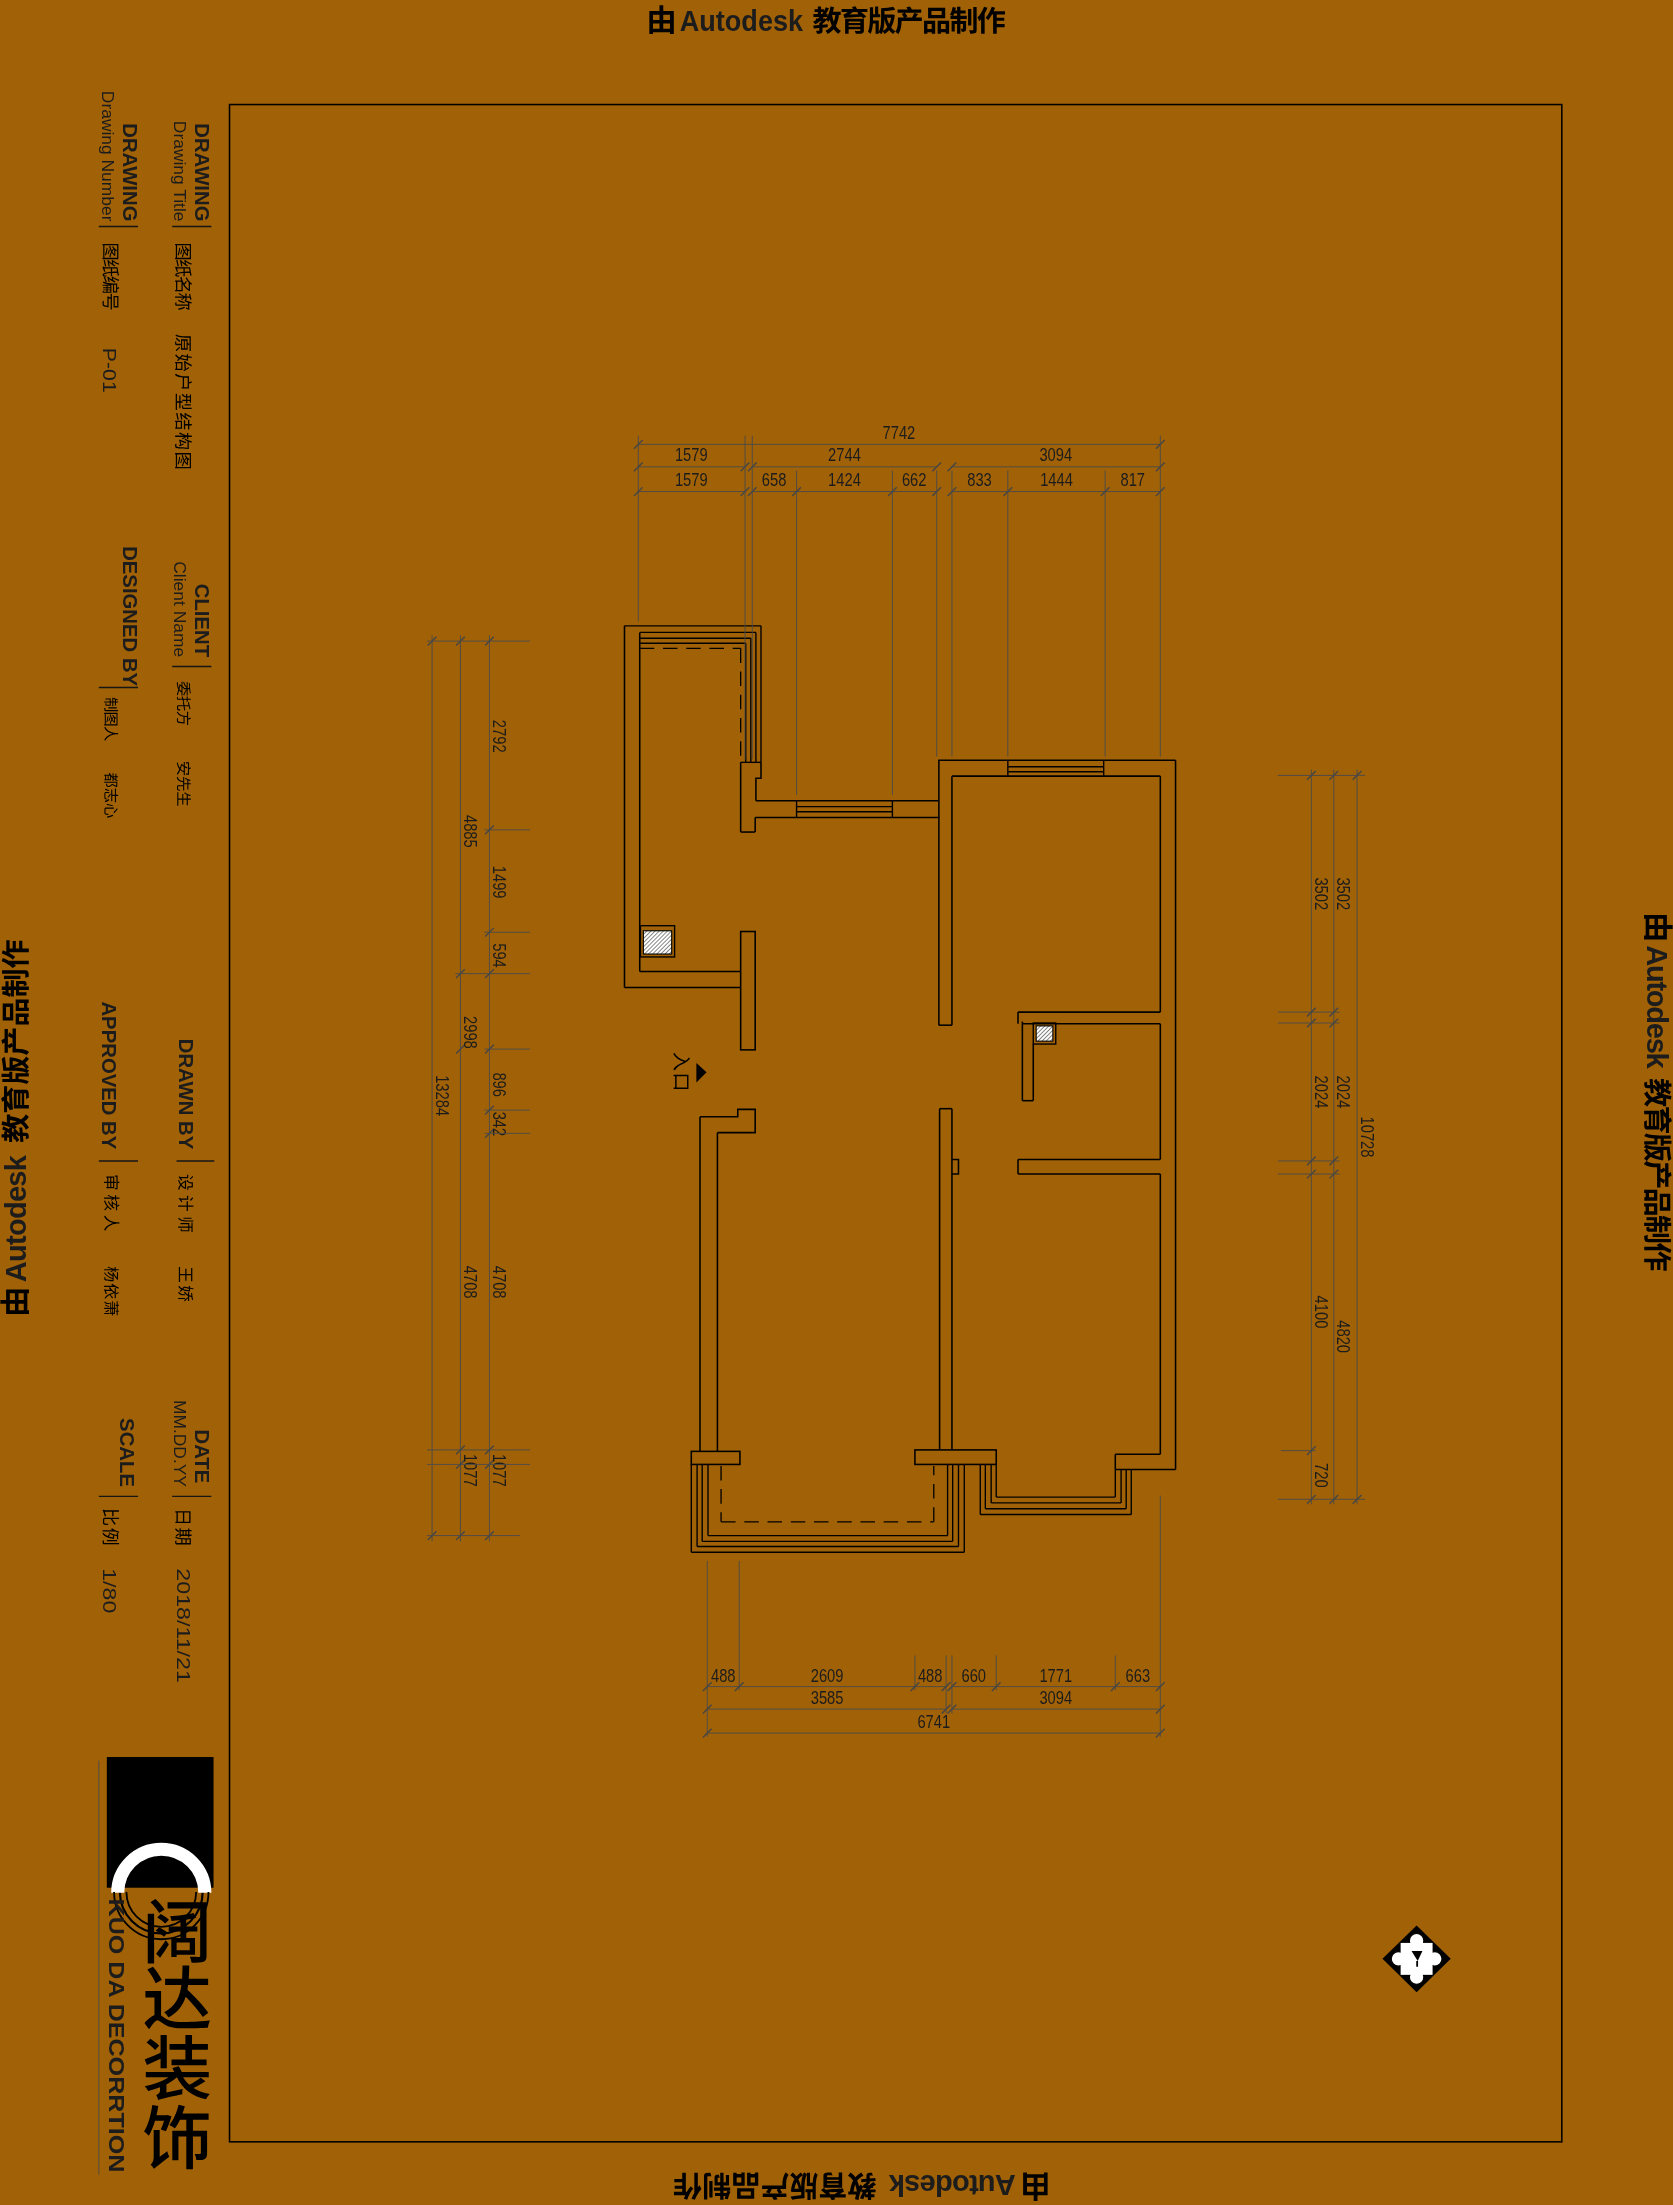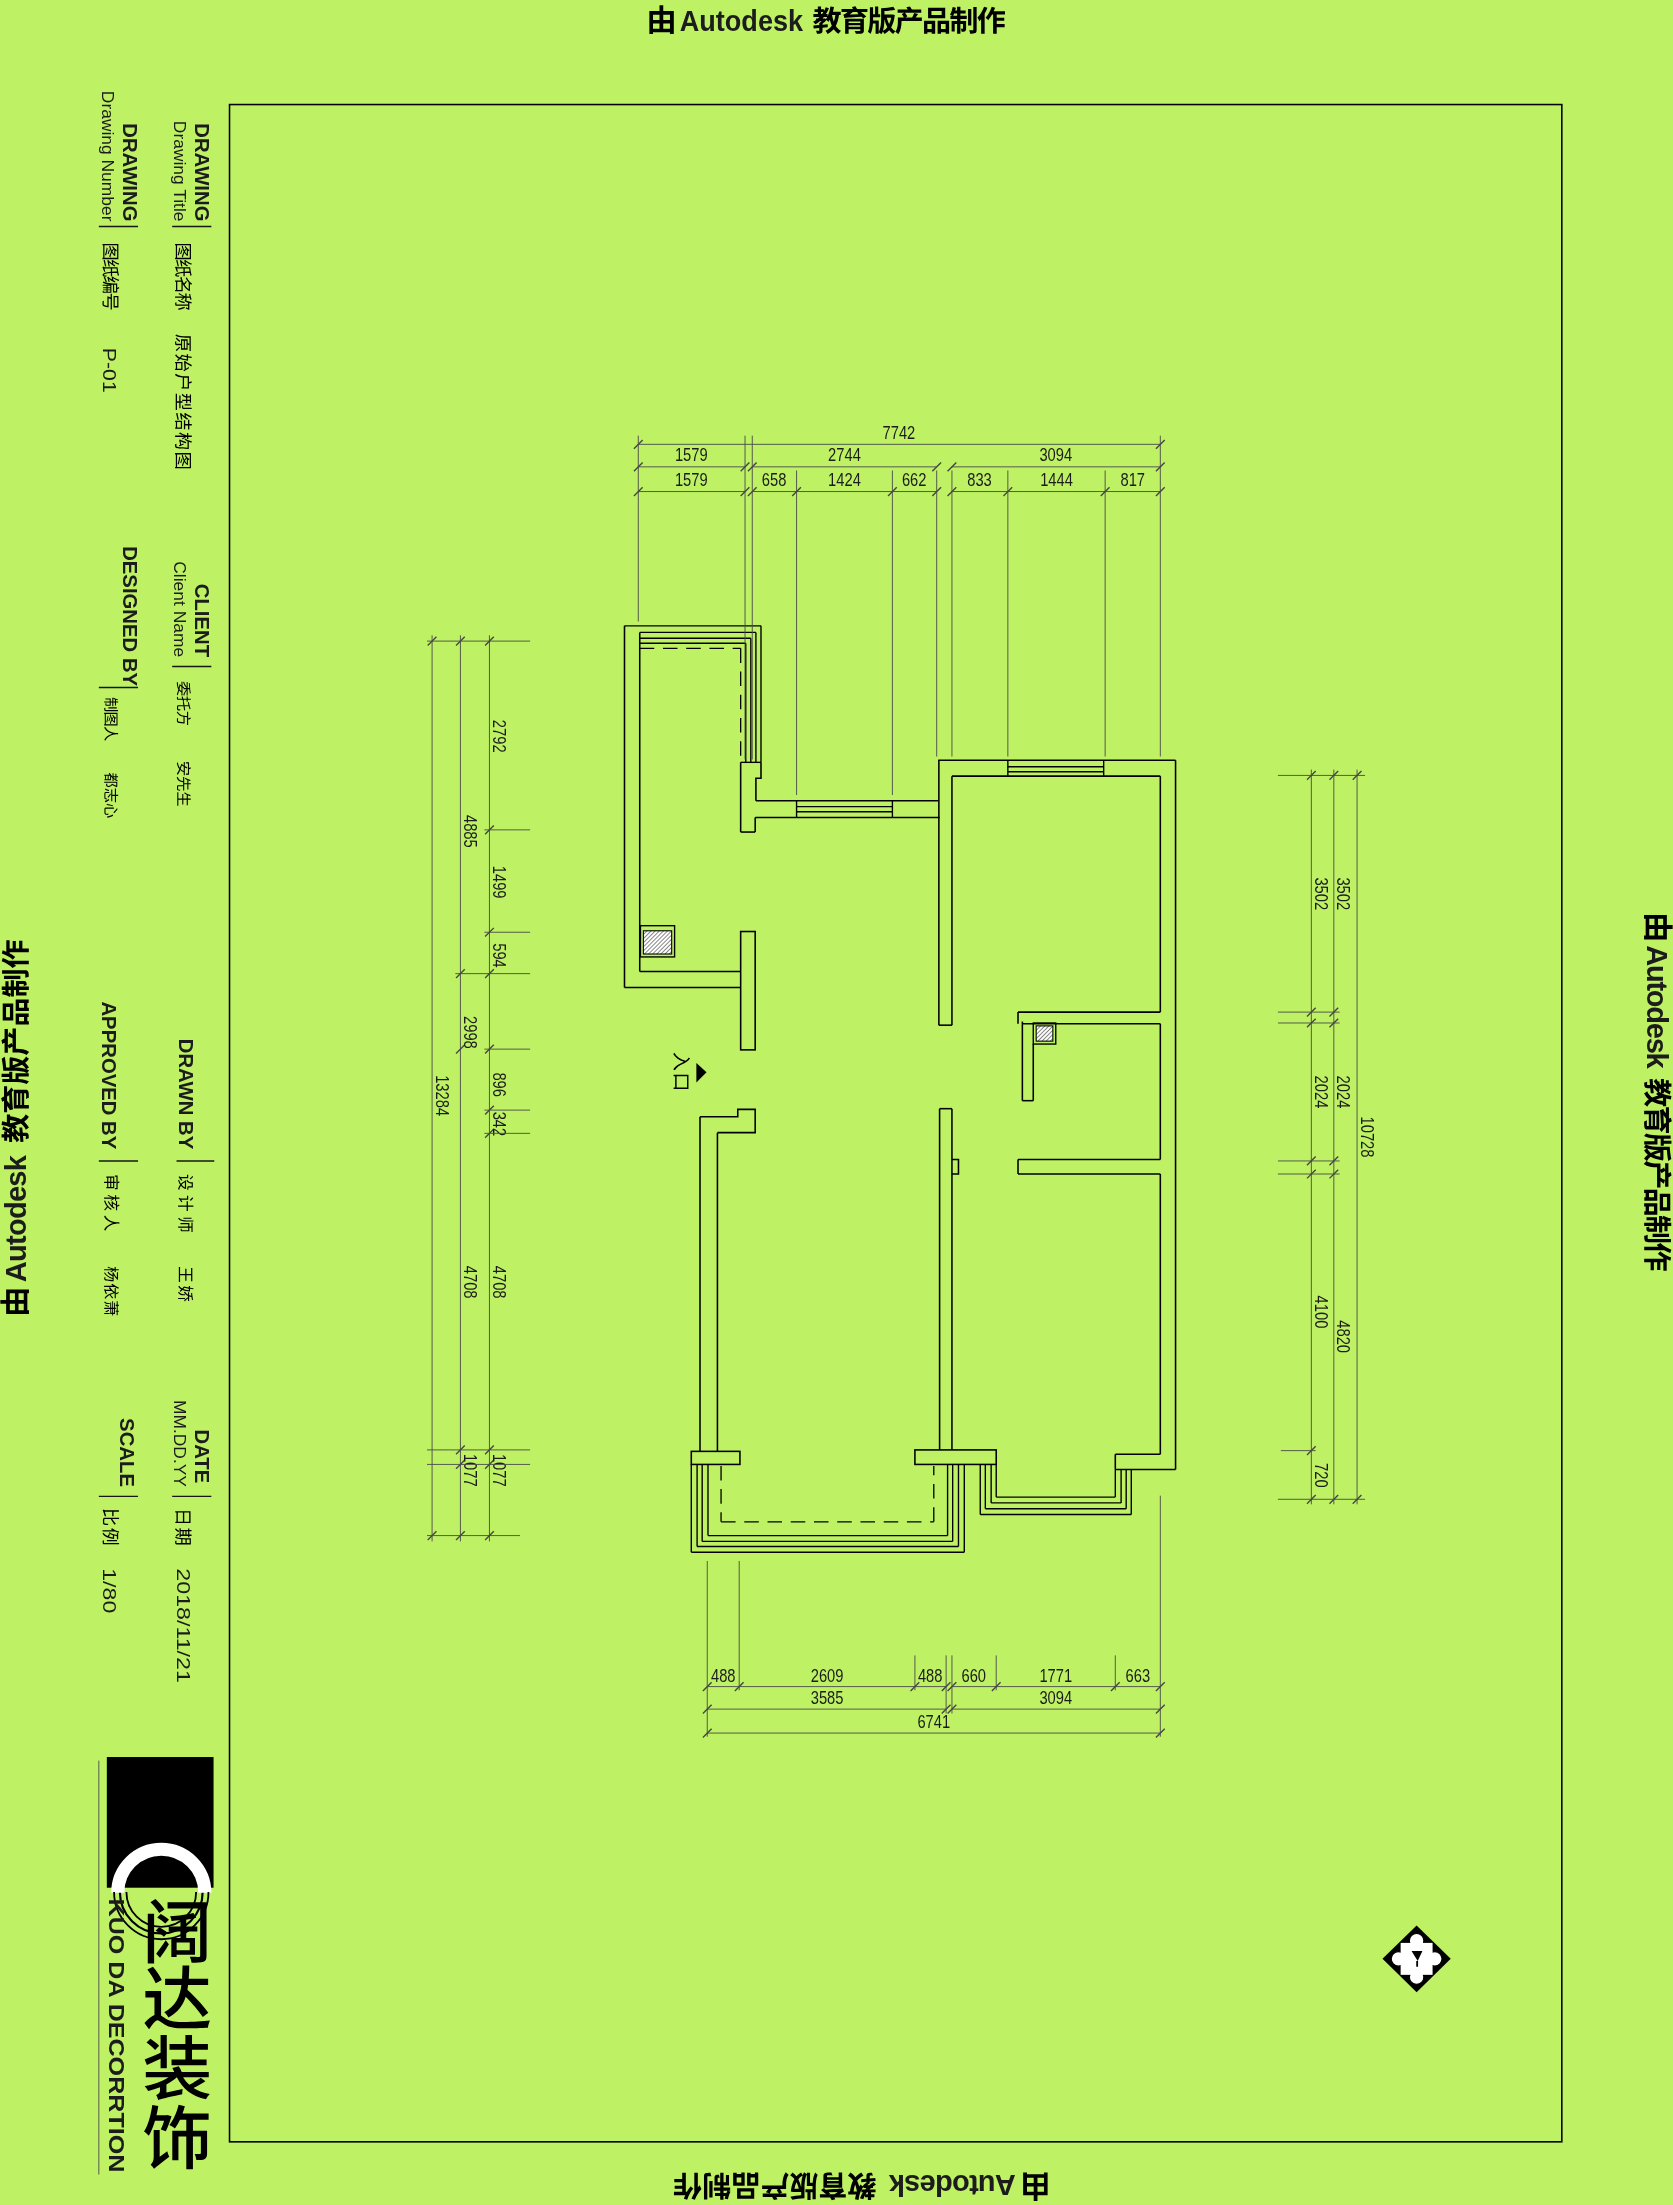--- a/index.html
+++ b/index.html
@@ -1,14 +1,14 @@
 <!DOCTYPE html>
 <html style="font-size:11.6px"><head><meta charset="utf-8"><title>P-01</title><style>
 html,body{margin:0;padding:0;background:#fff}
-#page{position:relative;width:1673px;height:2205px;background:#bef264;overflow:hidden}
+#page{position:relative;width:1673px;height:2205px;background:#a16207;overflow:hidden}
 svg{position:absolute;left:0;top:0;font-family:"Liberation Sans",sans-serif;fill:#000}
 text{fill:#1c1c1c}
 .w{stroke:#000;stroke-width:2.15;fill:none}
 .wn{stroke:#000;stroke-width:1.9;fill:none}
 .dm{stroke:#4a4a4a;stroke-width:1.25;fill:none}
 .tk{stroke:#454545;stroke-width:1.9;fill:none}
 .sep{stroke:#161616;stroke-width:2;fill:none}
 .dash{stroke:#000;stroke-width:1.8;fill:none;stroke-dasharray:20 12}
 </style></head><body>
 <div id="page">

